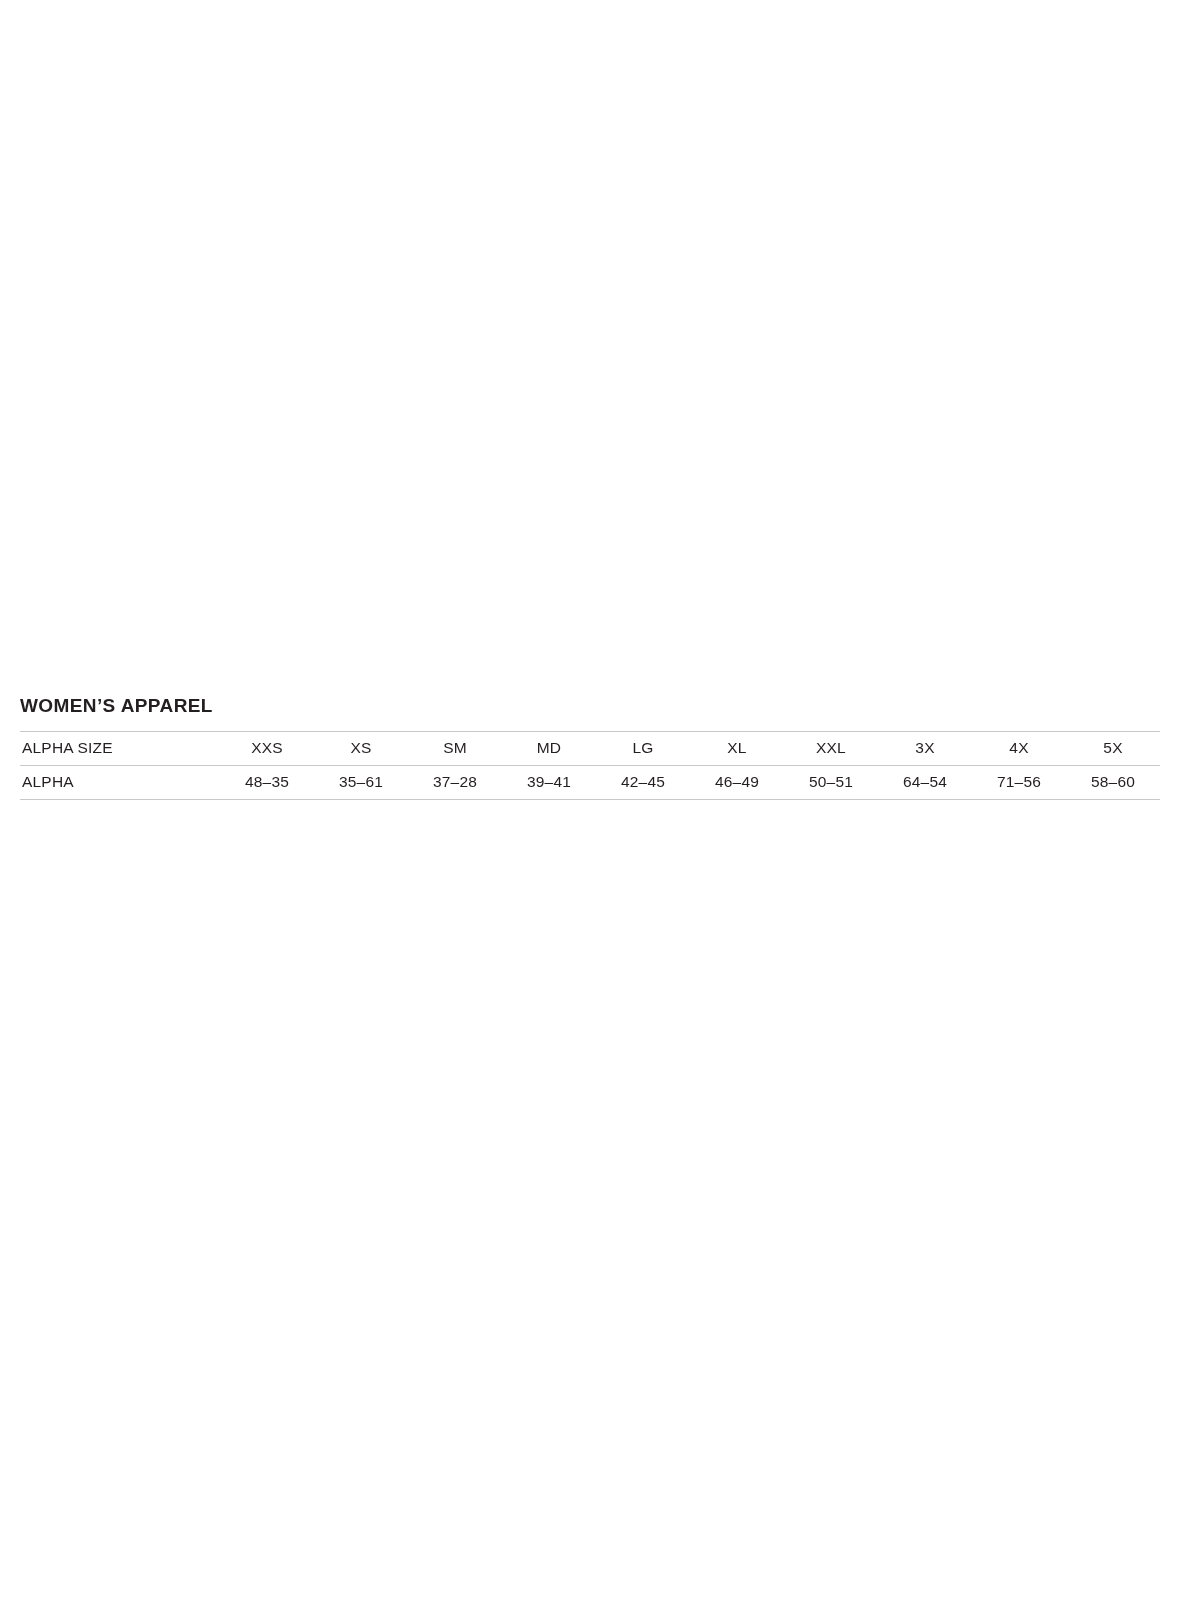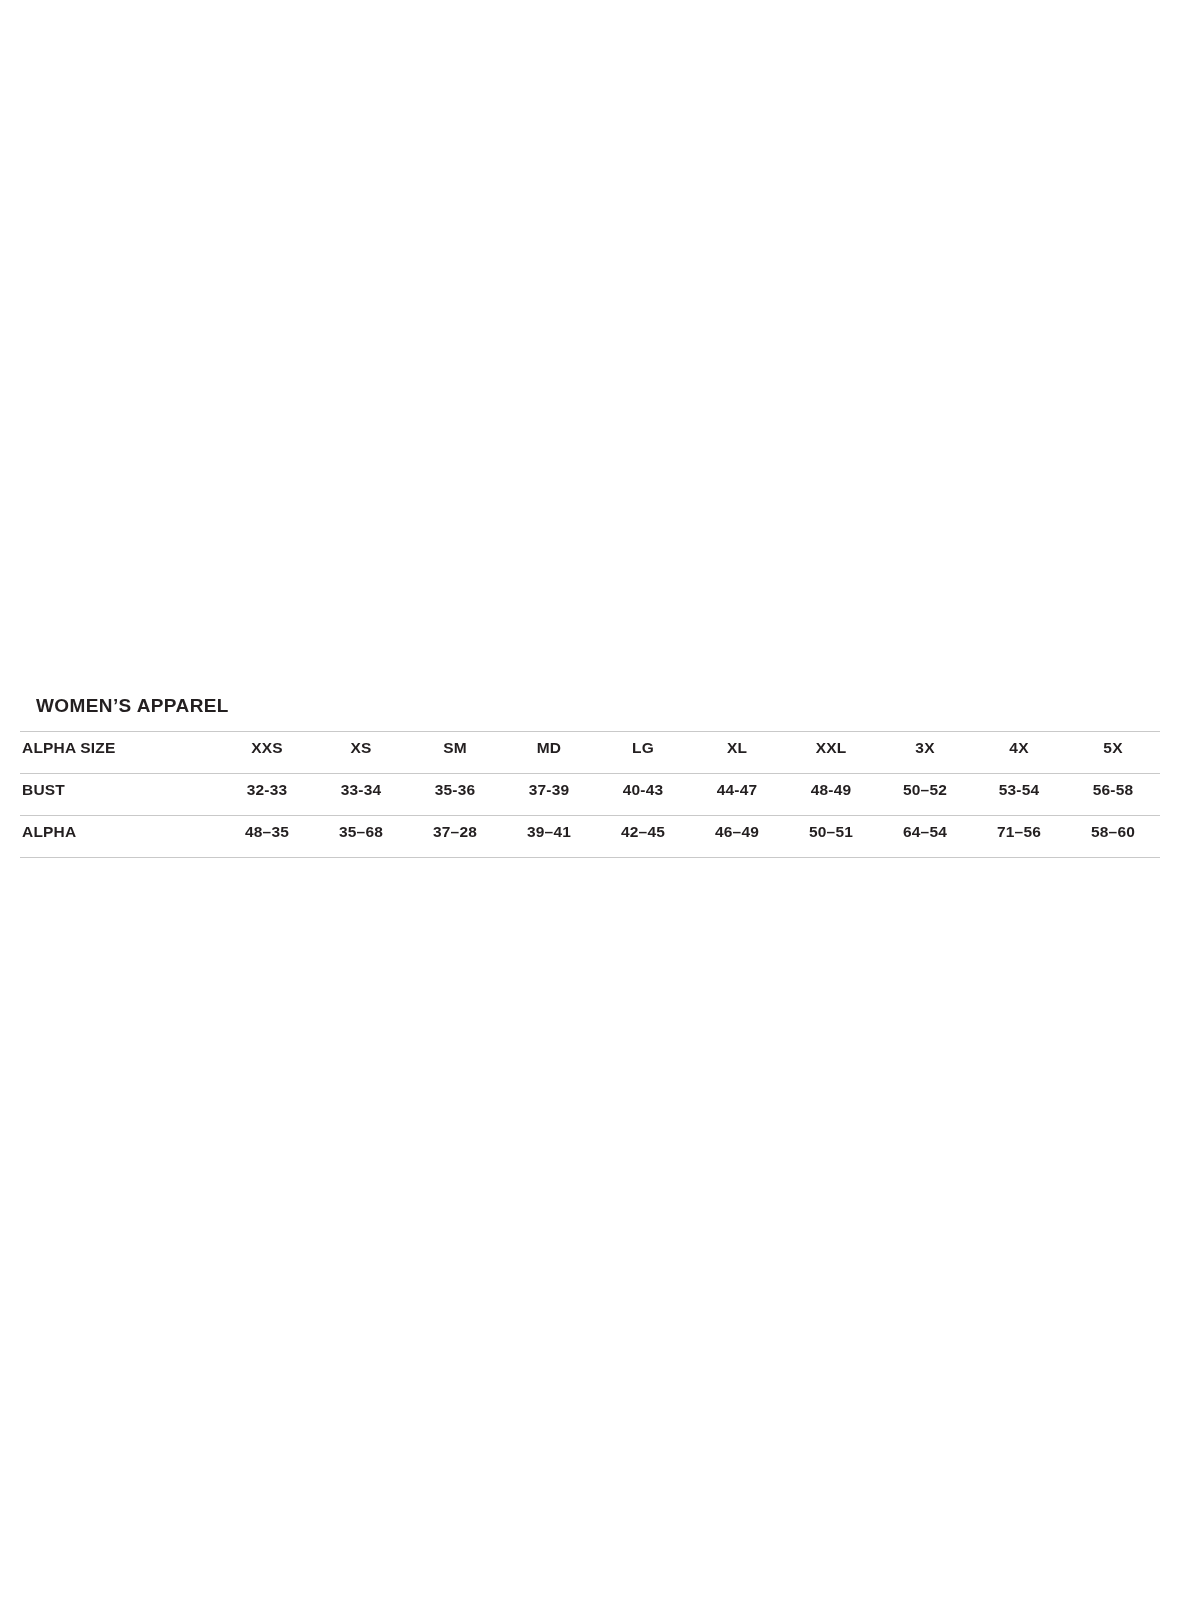--- a/index.html
+++ b/index.html
@@ -21,35 +21,35 @@
     left: 20px;
     top: 695px;
     width: 1140px;
   }
 
   .chart-title {
     font-size: 19px;
     font-weight: bold;
     letter-spacing: 0.4px;
     color: #231f20;
-    margin: 0 0 14px 16px;
+    margin: 0 0 14px 0;
   }
 
   table.size-table {
     border-collapse: collapse;
     width: 100%;
     table-layout: fixed;
   }
 
   table.size-table td,
   table.size-table th {
     font-size: 15.5px;
-    font-weight: bold;
+    font-weight: normal;
     color: #231f20;
-    padding: 7px 0 16px 0;
+    padding: 7px 0 8px 0;
     text-align: center;
     border-top: 1px solid #c9c9c9;
     letter-spacing: 0.2px;
   }
 
   table.size-table tr:last-child td,
   table.size-table tr:last-child th {
     border-bottom: 1px solid #c9c9c9;
   }
 
@@ -92,36 +92,23 @@
         <th>LG</th>
         <th>XL</th>
         <th>XXL</th>
         <th>3X</th>
         <th>4X</th>
         <th>5X</th>
       </tr>
     </thead>
     <tbody>
       <tr>
-        <td class="rowhead">BUST</td>
-        <td>32-33</td>
-        <td>33-34</td>
-        <td>35-36</td>
-        <td>37-39</td>
-        <td>40-43</td>
-        <td>44-47</td>
-        <td>48-49</td>
-        <td>50–52</td>
-        <td>53-54</td>
-        <td>56-58</td>
-      </tr>
-      <tr>
         <td class="rowhead">ALPHA</td>
         <td>48–35</td>
-        <td>35–68</td>
+        <td>35–61</td>
         <td>37–28</td>
         <td>39–41</td>
         <td>42–45</td>
         <td>46–49</td>
         <td>50–51</td>
         <td>64–54</td>
         <td>71–56</td>
         <td>58–60</td>
       </tr>
     </tbody>

